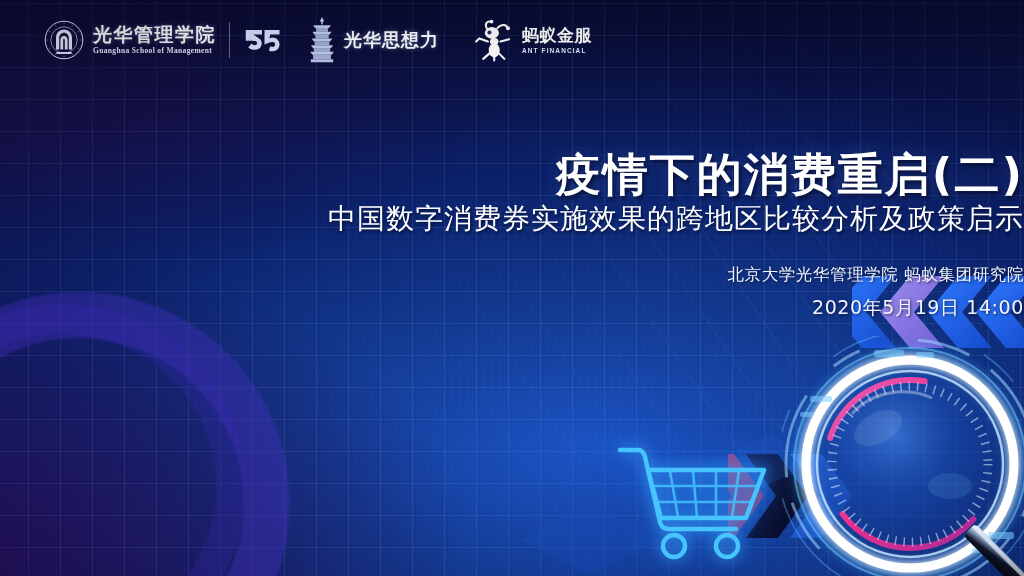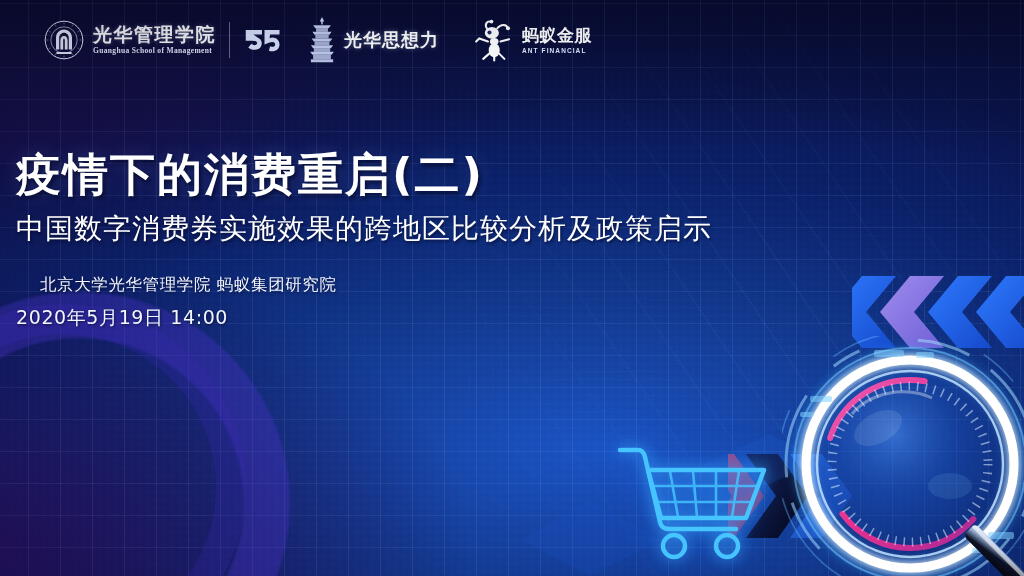--- a/index.html
+++ b/index.html
@@ -78,25 +78,25 @@
   .gh-think{font-size:18px;color:#fff;margin-left:7px;letter-spacing:1px;
             font-family:"DejaVu Sans","Liberation Sans",sans-serif;font-weight:600;
             text-shadow:0 0 5px rgba(190,220,255,.4);}
   .ant-ico{width:44px;height:44px;flex:0 0 44px;}
   .ant-text{margin-left:5px;display:flex;flex-direction:column;justify-content:center;}
   .ant-cn{font-size:17px;color:#fff;letter-spacing:.5px;line-height:1;font-weight:700;
           font-family:"DejaVu Sans","Liberation Sans",sans-serif;}
   .ant-en{font-size:6.5px;color:#dfe8ff;letter-spacing:1.1px;margin-top:3px;font-weight:700;}
 
   
-  .titles{position:absolute;left:16px;right:0;top:150px;text-align:left;z-index:6;}
+  .titles{position:absolute;left:16px;right:0;top:150px;text-align:right;z-index:6;}
   .t-main{font-size:45px;font-weight:700;color:#ffffff;letter-spacing:2px;line-height:1.12;
           font-family:"DejaVu Sans","Liberation Sans",sans-serif;
           text-shadow:2px 3px 4px rgba(4,8,40,.80), 0 0 18px rgba(120,170,255,.22);}
-  .t-sub{font-size:28px;font-weight:400;color:#ffffff;letter-spacing:1px;margin-top:10px;
+  .t-sub{font-size:28px;font-weight:400;color:#ffffff;letter-spacing:1px;
          font-family:"DejaVu Sans","Liberation Sans",sans-serif;
          text-shadow:1px 2px 3px rgba(4,8,40,.72);}
   .t-org{font-size:16.5px;color:#f2f6ff;letter-spacing:.6px;margin-top:26px;
          font-family:"DejaVu Sans","Liberation Sans",sans-serif;
          text-shadow:1px 1px 3px rgba(4,8,40,.7);padding-left:24px;}
   .t-date{font-size:19px;color:#f2f6ff;letter-spacing:.6px;margin-top:9px;
          font-family:"DejaVu Sans","Liberation Sans",sans-serif;
          text-shadow:1px 1px 3px rgba(4,8,40,.7);}
 
   

